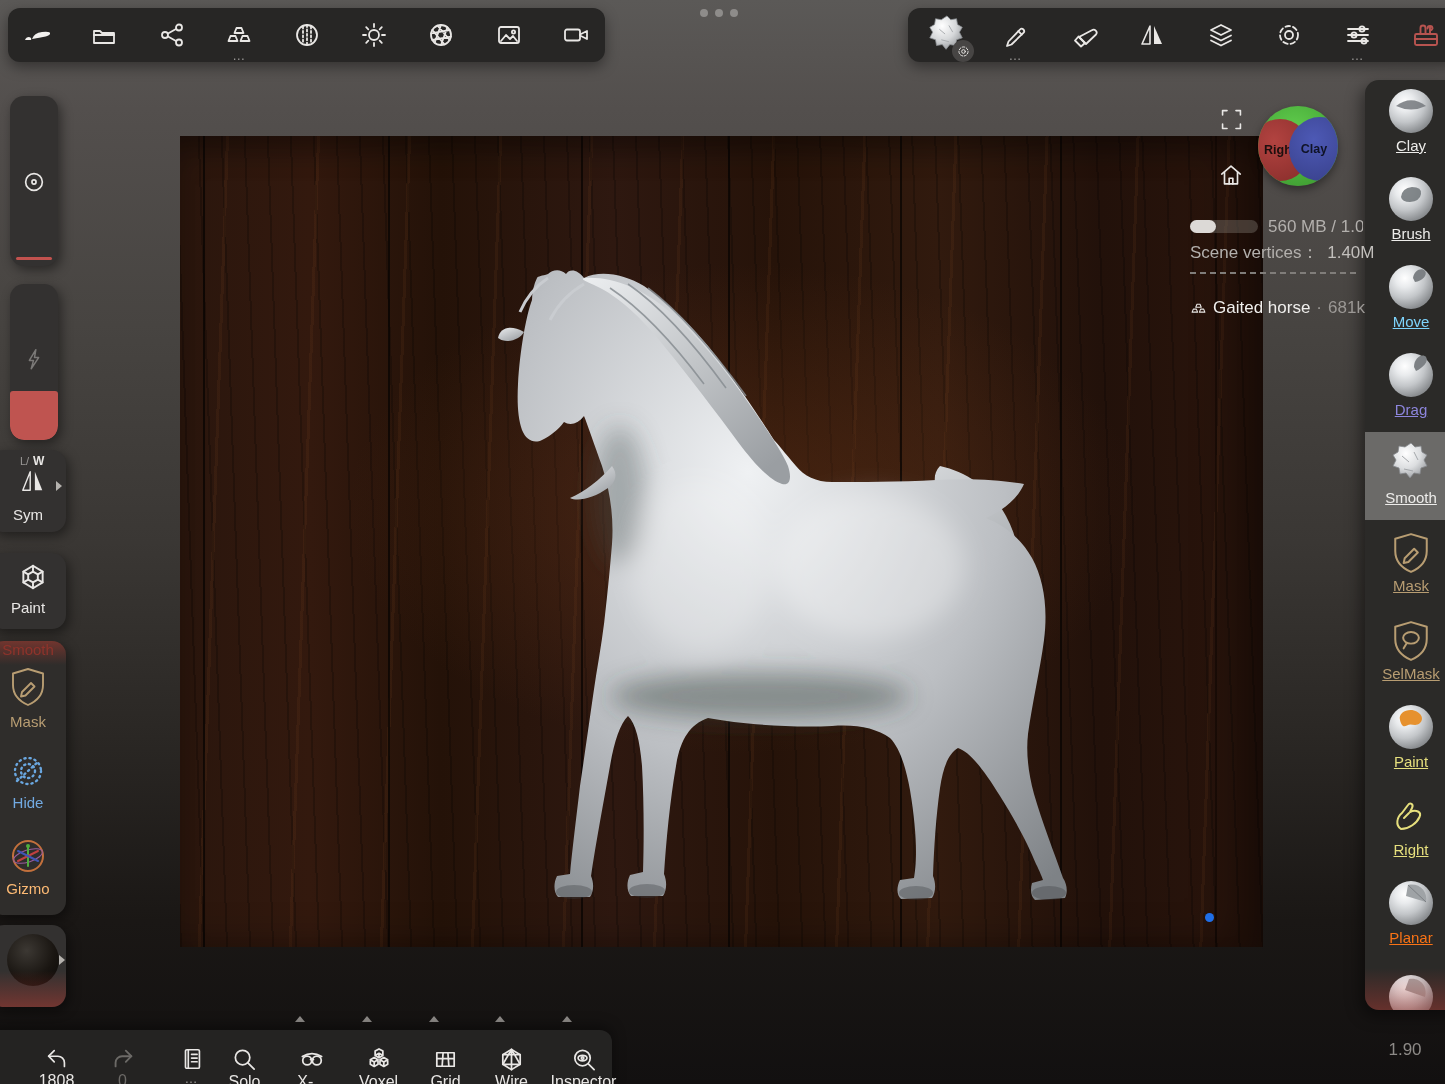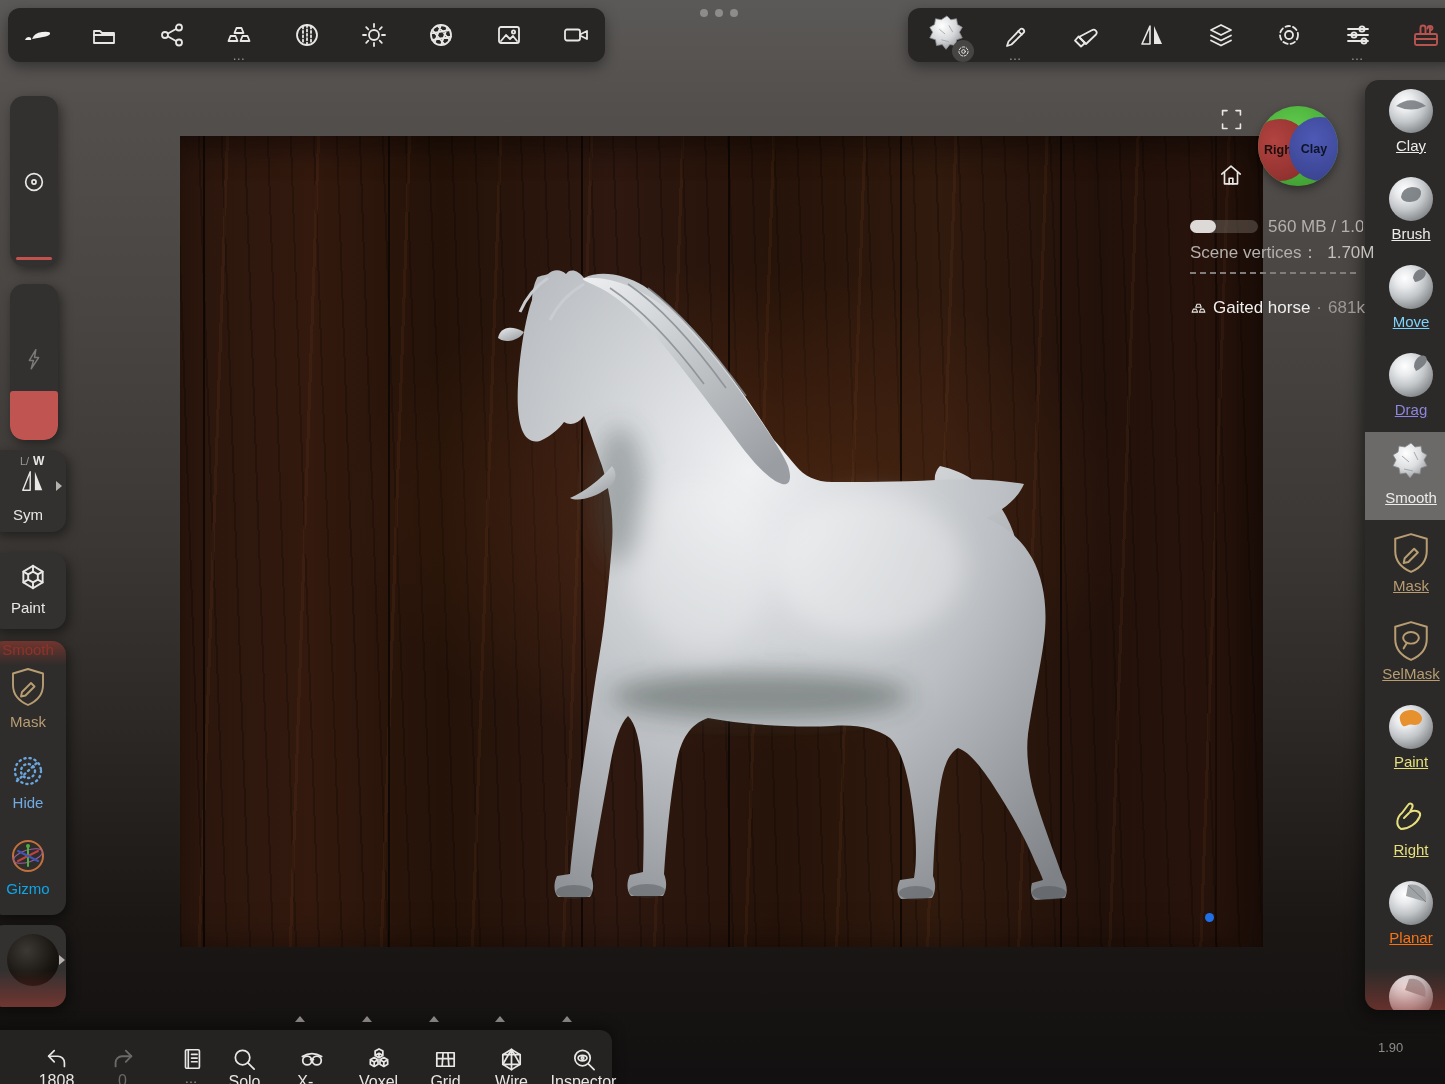--- a/index.html
+++ b/index.html
@@ -334,21 +334,21 @@
   </div>
   <div class="abs" style="left:10px;top:196px;width:56px;text-align:center">
     <svg width="38" height="38" viewBox="0 0 38 38" fill="none" stroke-linecap="round">
       <circle cx="19" cy="19" r="15" stroke="#c2703c" stroke-width="2"></circle>
       <ellipse cx="19" cy="19" rx="15" ry="6" stroke="#9a5c9e" stroke-width="1" transform="rotate(-18 19 19)"></ellipse>
       <path d="M19 29 V9" stroke="#4fae3f" stroke-width="2"></path>
       <path d="M9 24 L29 14" stroke="#c04040" stroke-width="2"></path>
       <path d="M9 14 L29 24" stroke="#4055b5" stroke-width="2"></path>
       <circle cx="19" cy="9" r="2" fill="#4fae3f" stroke="none"></circle>
     </svg>
-    <span class="lab" style="color:#0ea5e9;margin-top:1px">Gizmo</span>
+    <span class="lab" style="color:#fdba74;margin-top:1px">Gizmo</span>
   </div>
 </div>
 
 <div class="lpanel red-glow abs" style="left:-10px;top:925px;width:76px;height:82px">
   <div class="abs" style="left:17px;top:9px;width:52px;height:52px;border-radius:50%;background:radial-gradient(circle at 38% 32%, #3c3833, #191511 58%, #0a0806 100%)"></div>
   <span class="tri-right abs" style="left:69px;top:30px"></span>
 </div>
 
 <div class="rsidebar">
 
@@ -485,21 +485,21 @@
     </svg>
 </div>
 
 <div class="memtrack abs">
     <div class="memfill"></div>
   </div>
 <div class="abs info-gray" style="left:1268px;top:217px;width:95px;overflow:hidden">560 MB / 1.09 G</div>
 
 <div class="abs info-gray" style="left:1190px;top:241px">
   <span>Scene vertices：</span>
-  <span style="color:#c2bfbc;margin-left:4px">1.70M</span>
+  <span style="color:#c2bfbc;margin-left:4px">1.40M</span>
 </div>
 
 <div class="dashline abs"></div>
 
 <div class="abs" style="left:1190px;top:298px;display:flex;align-items:center;gap:6px">
   <svg class="st" width="17" height="17" viewBox="0 0 28 28" stroke-width="2">
     <path d="M11.5 7 h5 l2 5 h-9 z M5.5 15 h5 l2 5 H3.5 z M17.5 15 h5 l2 5 h-9 z"></path>
   </svg>
   <span style="font-size:17px;color:#f0efed">Gaited horse</span>
   <span style="font-size:17px;color:#9b9895">·</span>
@@ -576,13 +576,13 @@
     <svg class="st" width="27" height="27" viewBox="0 0 28 28" stroke-width="1.8">
         <circle cx="13" cy="12.5" r="8"></circle>
         <path d="M19 18.5 L25 24.5"></path>
         <ellipse cx="13" cy="12.5" rx="4.6" ry="2.9"></ellipse>
         <circle cx="13" cy="12.5" r="1.3" fill="#e9e7e5" stroke="none"></circle>
       </svg>
     <span class="blab">Inspector</span>
   </div>
 </div>
 
-<div class="abs" style="left:1378px;top:1040px;width:54px;text-align:left;font-size:13px;color:#8d8a87">1.90</div>
+<div class="abs" style="left:1378px;top:1040px;width:54px;text-align:center;font-size:17px;color:#8d8a87">1.90</div>
 
 </body></html>

